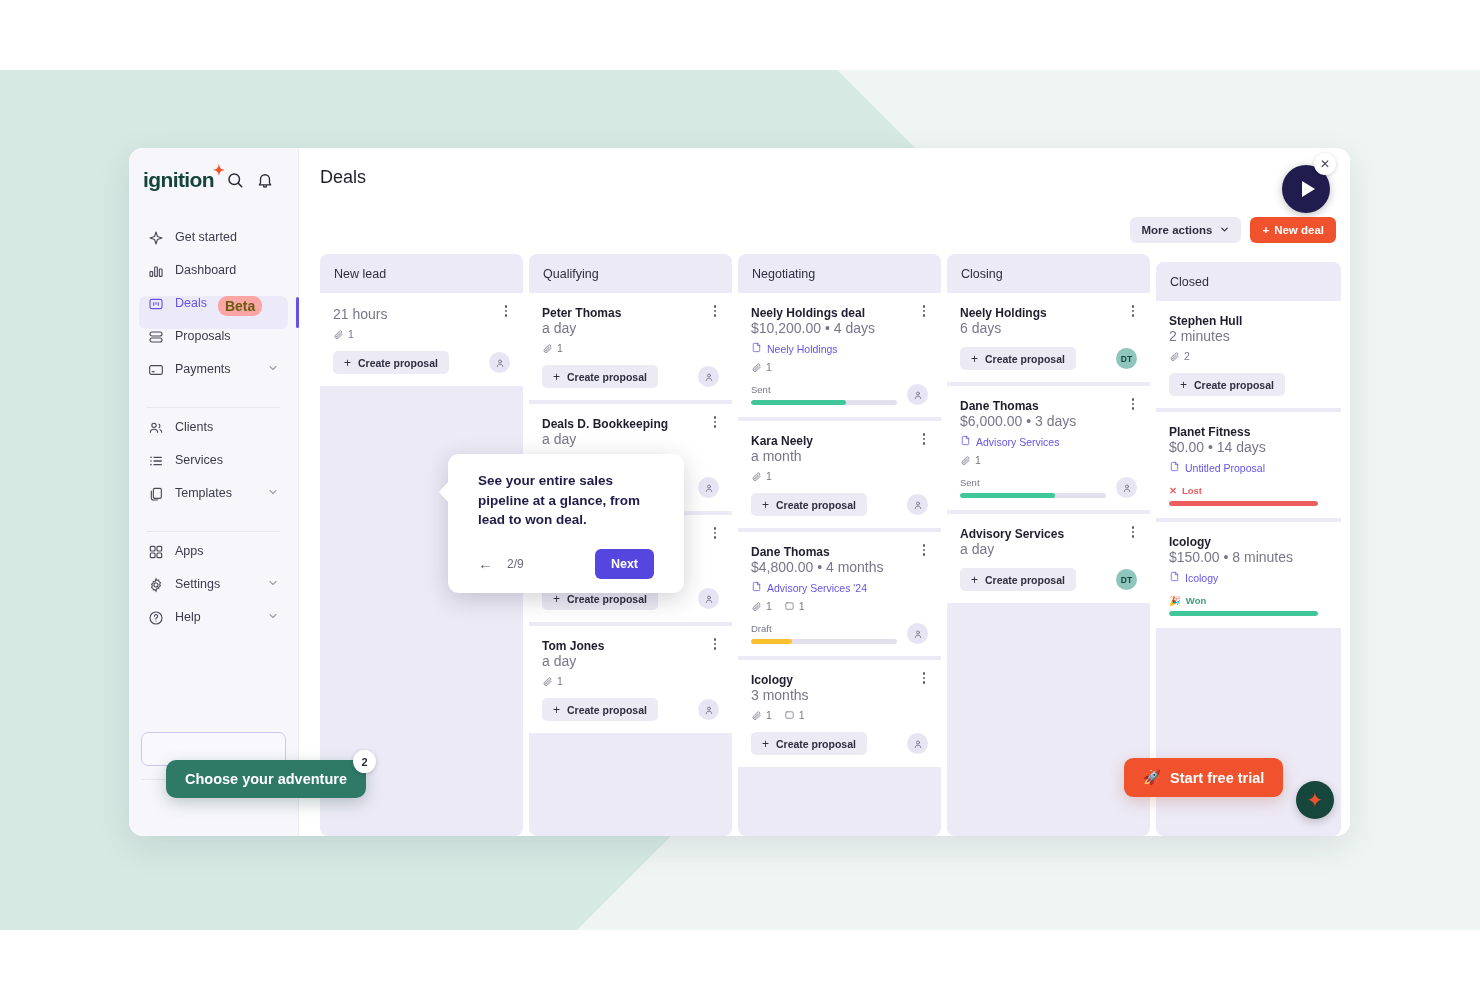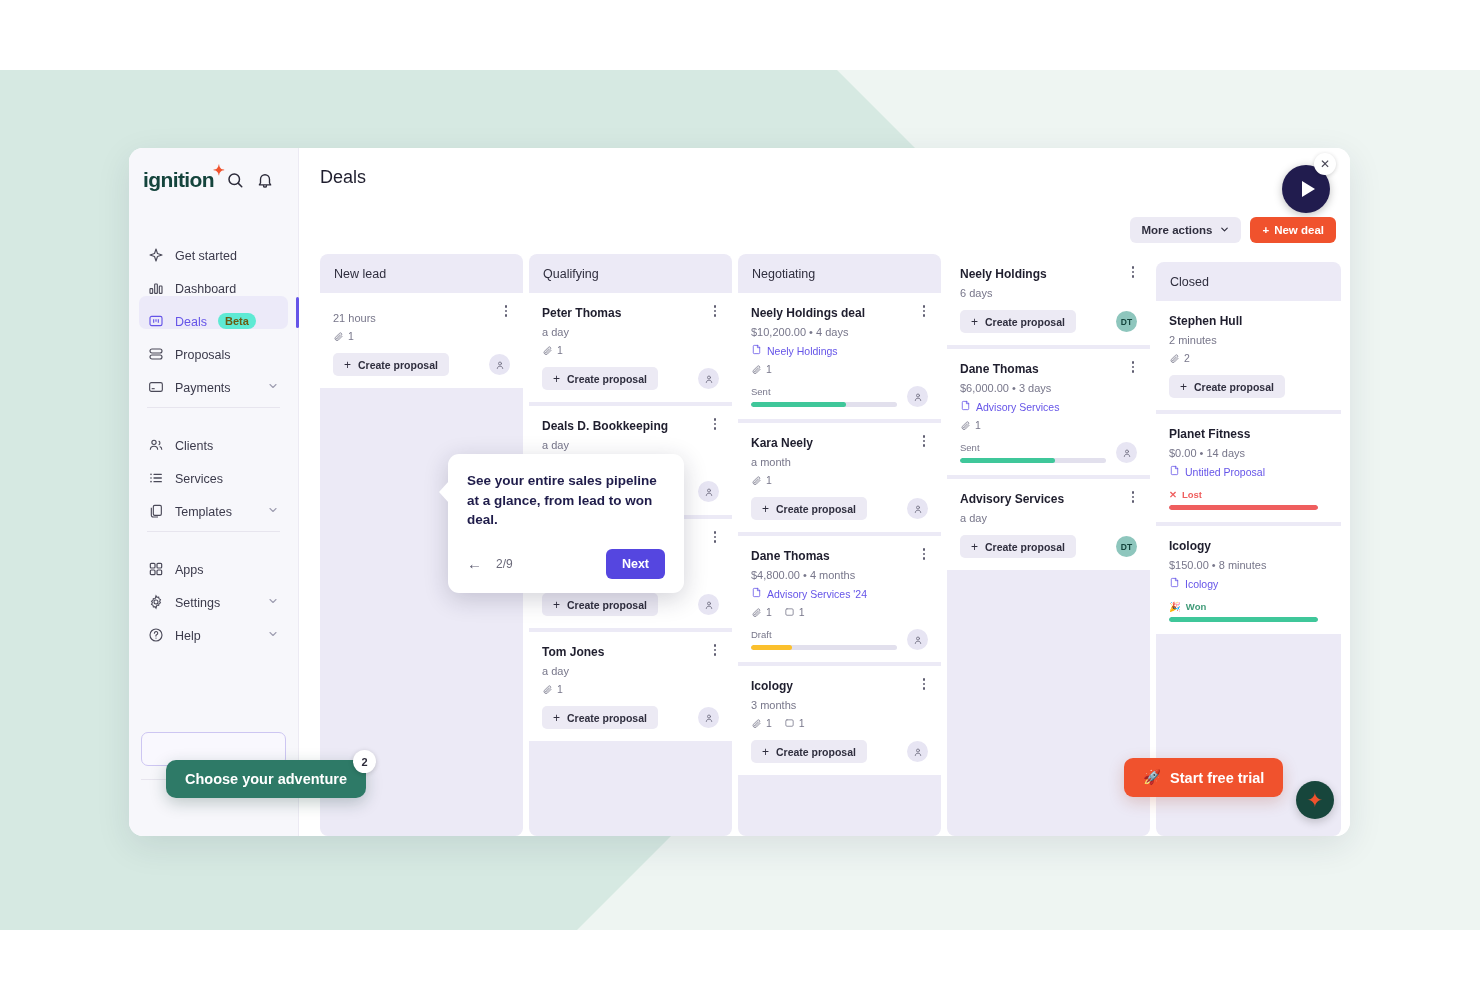--- a/index.html
+++ b/index.html
@@ -55,39 +55,39 @@
   .logo .spark {
     position: absolute; right: -10px; top: -5px;
     color: #f0522d; font-size: 14px; line-height: 1;
   }
   .ic-btn { width: 18px; height: 18px; color: #2c2b3a; cursor: pointer; }
   .ic-btn svg { display:block; }
 
   .nav { margin-top: 38px; }
   .nav-sec { padding: 0 10px; }
   .nav-item {
-    display: flex; align-items: flex-end; gap: 11px;
+    display: flex; align-items: flex-start; gap: 11px;
     height: 33px; padding: 0 9px;
     border-radius: 7px;
     color: #3b3a4b; font-size: 12.5px;
     cursor: pointer; position: relative;
   }
   .nav-item .ni { width: 16px; height: 16px; flex: 0 0 16px; color: #4a4958; }
   .nav-item .ni svg { display: block; }
   .nav-item .lbl { white-space: nowrap; }
   .nav-item .chev { margin-left: auto; color: #9e9db0; }
   .nav-item.active { background: #eceaf9; color: #6554e8; }
   .nav-item.active .ni { color: #6554e8; }
   .nav-item.active::after {
     content: ""; position: absolute; right: -11px; top: 1px;
     width: 3px; height: 31px; background: #6554e8; border-radius: 2px;
   }
   .beta {
-    background: #5eead4; color: #6b5a11;
-    font-size: 11px; font-weight: 700;
+    background: #fca5a5; color: #6b5a11;
+    font-size: 14px; font-weight: 700;
     padding: 2px 7px; border-radius: 9px;
   }
   .nav-div { height: 1px; background: #e7e5ee; margin: 12px 18px; }
 
   .side-bottom {
     position: absolute; left: 12px; right: 12px; bottom: 56px;
   }
   .upgrade-box {
     height: 34px; border: 1px solid #cdc6f2; border-radius: 7px; background: #f9f8fe;
   }
@@ -156,21 +156,21 @@
   .col-body {
     background: #eceaf6; border-radius: 0 0 8px 8px;
     flex: 1; padding: 0 0 10px; overflow: hidden;
   }
   .card {
     background: #fff; margin: 0 0 4px; padding: 13px 13px 12px;
     position: relative;
   }
   .card:last-child { margin-bottom: 0; }
   .card-title { font-size: 12px; font-weight: 700; color: #1f1e2e; padding-right: 18px; }
-  .card-meta { font-size: 11px; color: #77768a; margin-top: 6px; }
+  .card-meta { font-size: 14px; color: #77768a; }
   .card-link {
     display: flex; align-items: center; gap: 5px;
     font-size: 10.5px; color: #6554e8; margin-top: 6px; cursor: pointer;
   }
   .card-link svg { flex: 0 0 10px; }
   .attach-row { display: flex; align-items: center; gap: 12px; margin-top: 6px; }
   .attach { display: flex; align-items: center; gap: 4px; font-size: 10.5px; color: #77768a; }
   .attach svg { display: block; }
   .kebab {
     position: absolute; right: 11px; top: 12px;
@@ -201,21 +201,21 @@
   .prog-lbl.status { display: flex; align-items: center; gap: 5px; font-weight: 700; }
   .prog-lbl.lost { color: #ef5e5e; }
   .prog-lbl.won { color: #3f9b78; }
   .bar { height: 5px; border-radius: 3px; background: #e2e0ed; overflow: hidden; }
   .bar > span { display: block; height: 100%; border-radius: 3px; }
 
   
   #tip {
     position: absolute; left: 319px; top: 306px;
     width: 236px; background: #fff;
-    border-radius: 11px; padding: 17px 19px 14px;
+    border-radius: 11px; padding: 17px 30px 14px;
     box-shadow: 0 6px 24px rgba(30,30,60,.20);
     z-index: 40;
   }
   #tip::before {
     content: ""; position: absolute; left: -9px; top: 27px;
     width: 0; height: 0;
     border-right: 10px solid #fff;
     border-top: 11px solid transparent;
     border-bottom: 11px solid transparent;
   }
@@ -784,20 +784,21 @@
                   <svg width="12" height="12" viewBox="0 0 24 24" fill="none" stroke="currentColor" stroke-width="1.7" stroke-linecap="round" stroke-linejoin="round">
                     <circle cx="12" cy="9" r="3"></circle>
                     <path d="M6.5 19c0-2.8 2.5-4.6 5.5-4.6s5.5 1.8 5.5 4.6"></path>
                   </svg>
                 </span>
               </div>
             </div>
           </div>
         </div>
         <div class="col">
+          <div class="col-head">Closing</div>
           <div class="col-body">
             <div class="card">
               <div class="kebab">
                 <i></i>
                 <i></i>
                 <i></i>
               </div>
               <div class="card-title">Neely Holdings</div>
               <div class="card-meta">6 days</div>
               <div class="card-foot">

